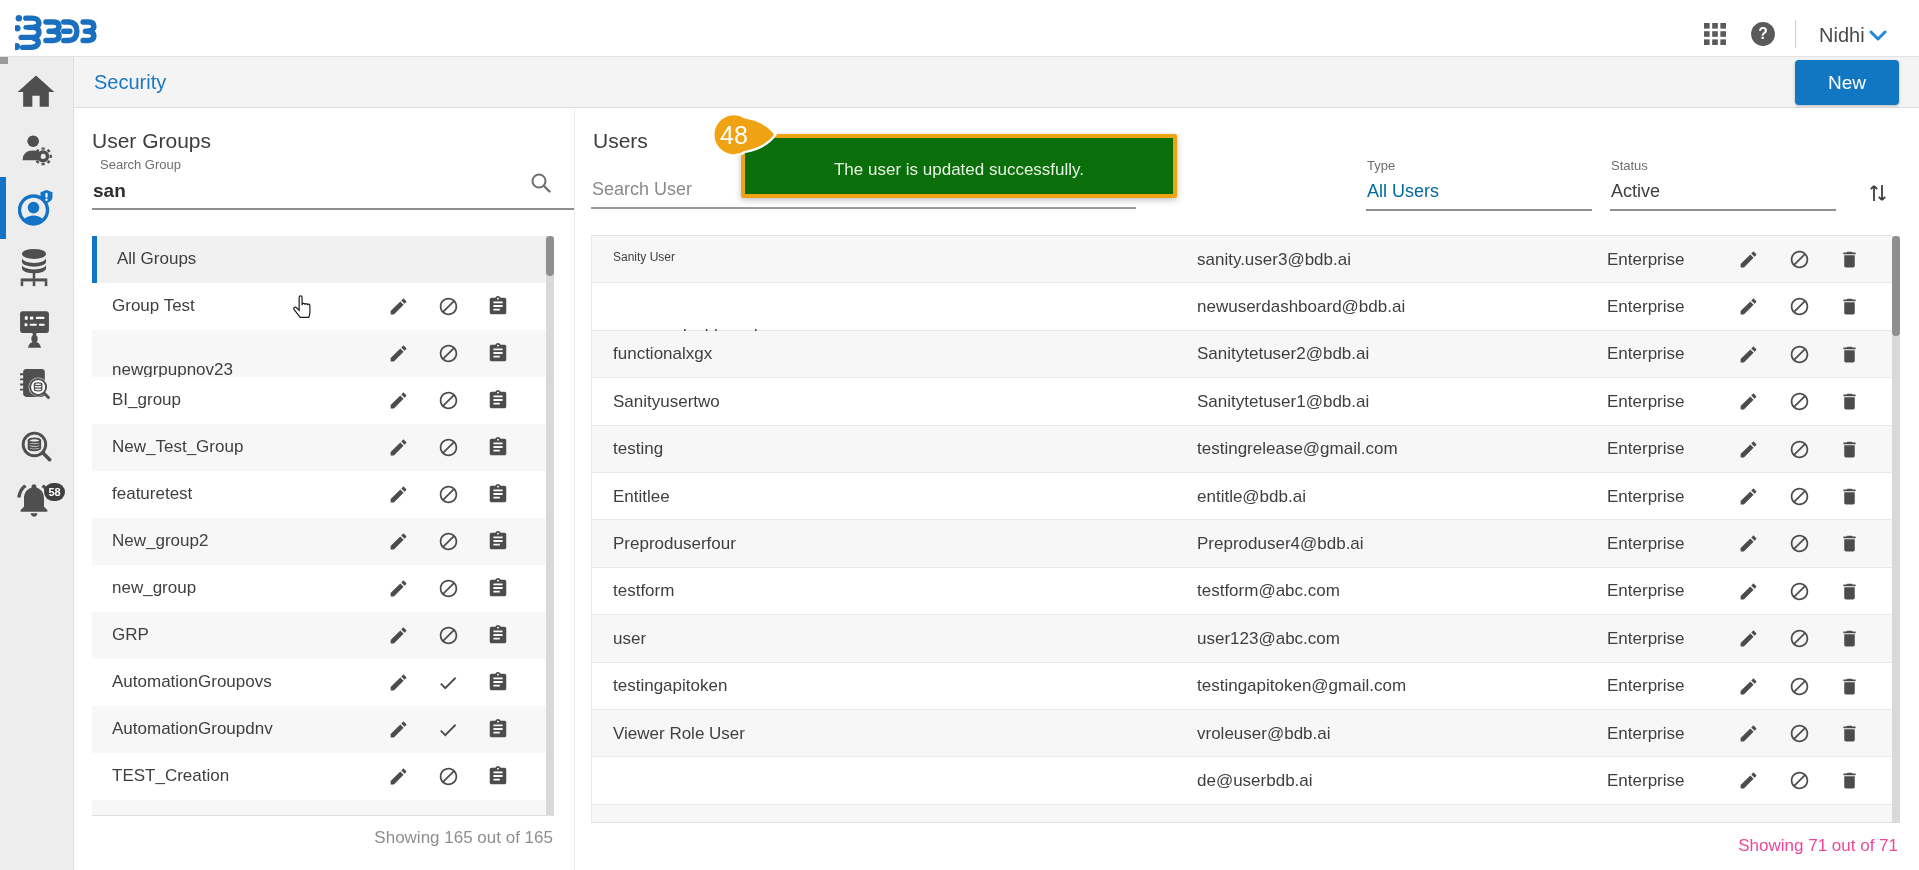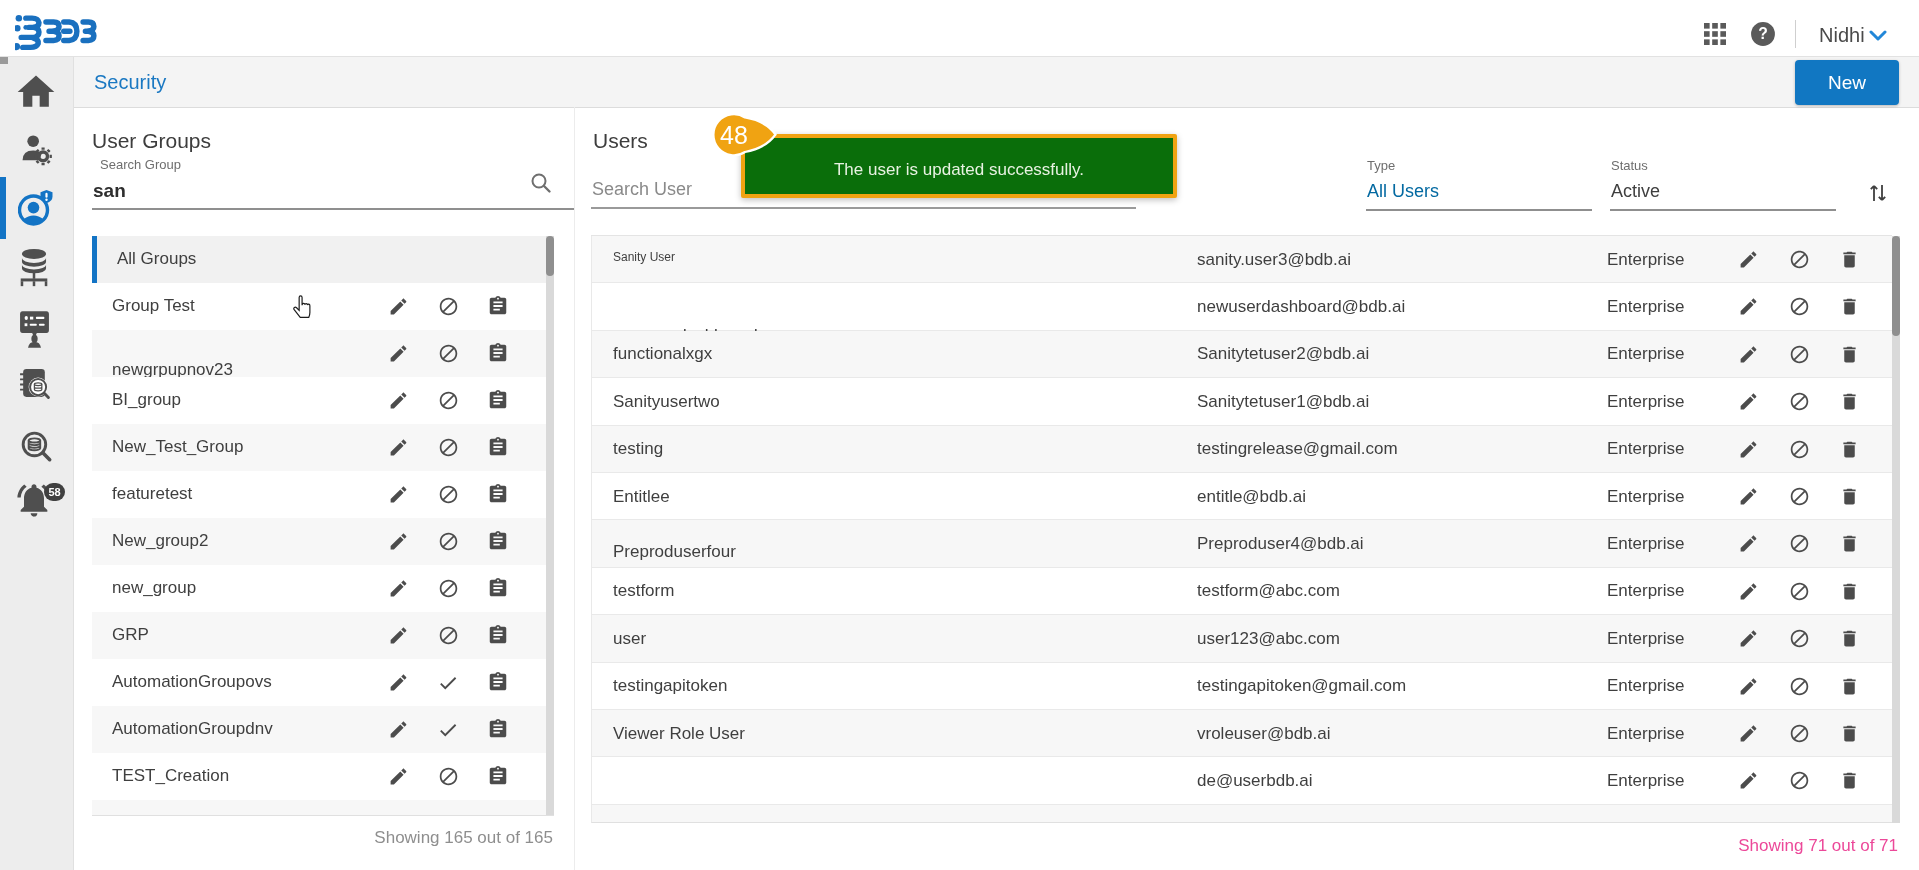--- a/index.html
+++ b/index.html
@@ -354,21 +354,21 @@
 <svg style="position:absolute;left:1738px;top:486.0px" width="21" height="21" viewBox="0 0 24 24">
     <path d="M3 17.25V21h3.75L17.81 9.94l-3.75-3.75L3 17.25zM20.71 7.04c.39-.39.39-1.02 0-1.41l-2.34-2.34c-.39-.39-1.02-.39-1.41 0l-1.83 1.83 3.75 3.75 1.83-1.83z" fill="#4c4c4c"></path>
   </svg>
 <svg style="position:absolute;left:1789px;top:486.0px" width="21" height="21" viewBox="0 0 24 24">
     <path d="M12 2C6.48 2 2 6.48 2 12s4.48 10 10 10 10-4.48 10-10S17.52 2 12 2zM4 12c0-4.42 3.58-8 8-8 1.85 0 3.55.63 4.9 1.69L5.69 16.9C4.63 15.55 4 13.85 4 12zm8 8c-1.85 0-3.55-.63-4.9-1.69L18.31 7.1C19.37 8.45 20 10.15 20 12c0 4.42-3.58 8-8 8z" fill="#4c4c4c"></path>
   </svg>
 <svg style="position:absolute;left:1839px;top:486.0px" width="21" height="21" viewBox="0 0 24 24">
     <path d="M6 19c0 1.1.9 2 2 2h8c1.1 0 2-.9 2-2V7H6v12zM19 4h-3.5l-1-1h-5l-1 1H5v2h14V4z" fill="#4c4c4c"></path>
   </svg>
 <div class="ab" style="left:591px;top:520.4px;width:1301px;height:47.4px;background:#f7f7f7;border-bottom:1px solid #e9e9e9;border-left:1px solid #e9e9e9;box-sizing:border-box"></div>
-<div class="ab" style="left:613px;top:533.9px;font-size:17px;color:#3f3f3f;margin-top:8px;">Preproduserfour</div>
+<div class="ab" style="left:613px;top:533.9px;font-size:17px;color:#3f3f3f;">Preproduserfour</div>
 <div class="ab" style="left:1197px;top:533.9px;font-size:17px;color:#3f3f3f;">Preproduser4@bdb.ai</div>
 <div class="ab" style="left:1607px;top:533.9px;font-size:17px;color:#3f3f3f;">Enterprise</div>
 <svg style="position:absolute;left:1738px;top:533.4px" width="21" height="21" viewBox="0 0 24 24">
     <path d="M3 17.25V21h3.75L17.81 9.94l-3.75-3.75L3 17.25zM20.71 7.04c.39-.39.39-1.02 0-1.41l-2.34-2.34c-.39-.39-1.02-.39-1.41 0l-1.83 1.83 3.75 3.75 1.83-1.83z" fill="#4c4c4c"></path>
   </svg>
 <svg style="position:absolute;left:1789px;top:533.4px" width="21" height="21" viewBox="0 0 24 24">
     <path d="M12 2C6.48 2 2 6.48 2 12s4.48 10 10 10 10-4.48 10-10S17.52 2 12 2zM4 12c0-4.42 3.58-8 8-8 1.85 0 3.55.63 4.9 1.69L5.69 16.9C4.63 15.55 4 13.85 4 12zm8 8c-1.85 0-3.55-.63-4.9-1.69L18.31 7.1C19.37 8.45 20 10.15 20 12c0 4.42-3.58 8-8 8z" fill="#4c4c4c"></path>
   </svg>
 <svg style="position:absolute;left:1839px;top:533.4px" width="21" height="21" viewBox="0 0 24 24">
     <path d="M6 19c0 1.1.9 2 2 2h8c1.1 0 2-.9 2-2V7H6v12zM19 4h-3.5l-1-1h-5l-1 1H5v2h14V4z" fill="#4c4c4c"></path>

